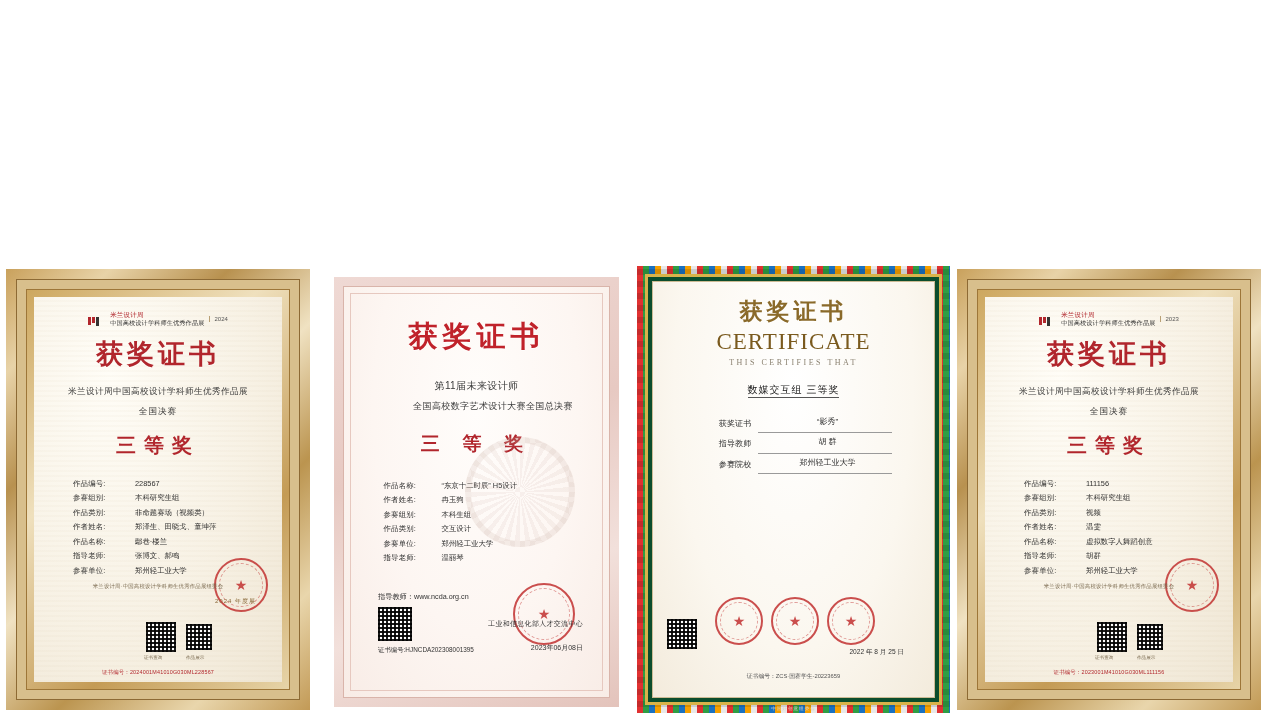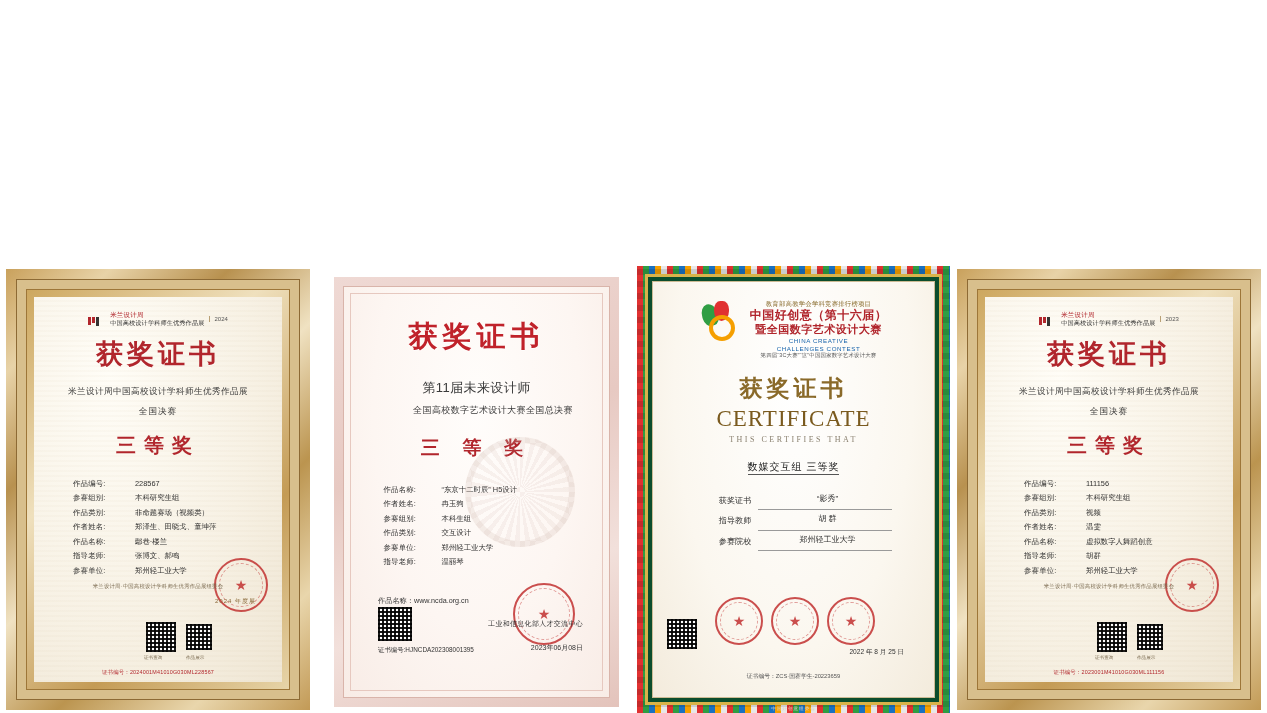--- a/index.html
+++ b/index.html
@@ -189,21 +189,21 @@
     content:"";
     position:absolute; inset:6px;
     border:1px solid #e6c8bf;
   }
   .c2 .title-cn {
     font-size: 29px;
     letter-spacing: 5px;
     margin-top: 30px;
     color:#c0222a;
   }
-  .c2 .sub-line { margin-top: 22px; font-size:13px;}
+  .c2 .sub-line { margin-top: 22px; font-size:10px;}
   .c2 .sub-line2 { margin-top: 7px; font-size:9px; letter-spacing:.4px;margin-left:33px;}
   .c2 .prize { margin-top: 18px; letter-spacing:9px; font-size:19px;}
   .c2 .fields { width: 186px; margin-top: 22px; font-size:7.4px;}
   .c2 .fields .k { width:52px;}
   .c2 .site {
     margin: 26px 0 0 34px;
     font-size: 7.2px; color:#333;
   }
   .c2 .org {
     position:absolute; right: 26px; bottom: 68px;
@@ -436,54 +436,39 @@
         <div class="row">
           <div class="k">参赛单位:</div>
           <div class="v">郑州轻工业大学</div>
         </div>
         <div class="row">
           <div class="k">指导老师:</div>
           <div class="v">温丽琴</div>
         </div>
       </div>
 
-      <div class="site">作品名称：www.ncda.org.cn</div>
+      <div class="site">指导教师：www.ncda.org.cn</div>
 
       <div class="qr" style="left:34px; bottom:56px; width:34px; height:34px;"></div>
 
       <div class="stamp" style="right:34px; bottom:52px; width:62px; height:62px;">
         <div class="ring-txt"></div>
         <div class="star">★</div>
       </div>
 
       <div class="org">工业和信息化部人才交流中心</div>
       <div class="datearea">2023年06月08日</div>
       <div class="serial">证书编号:HJNCDA202308001395</div>
     </div>
   </div>
 
   <div class="cert c3" style="left:637px; top:266px; width:313px; height:447px;">
     <div class="band">
       <div class="inner">
 
-        <div class="tophead">
-          <div class="emblem">
-            <div class="leaf"></div>
-              <div class="drop"></div>
-              <div class="c"></div>
-          </div>
-          <div class="headtxt">
-            <div class="h0">教育部高教学会学科竞赛排行榜项目</div>
-            <div class="h1">中国好创意（第十六届）</div>
-            <div class="h2">暨全国数字艺术设计大赛</div>
-            <div class="h3">CHINA CREATIVE</div>
-            <div class="h4">CHALLENGES CONTEST</div>
-            <div class="h5">第四届“3C大赛”“这”中国国家数字艺术设计大赛</div>
-          </div>
-        </div>
 
         <div class="title-cn">获奖证书</div>
         <div class="title-en">CERTIFICATE</div>
         <div class="title-en2">THIS CERTIFIES THAT</div>
 
         <div class="award-line">
           <u>数媒交互组    三等奖</u>
         </div>
 
         <div class="fields">

